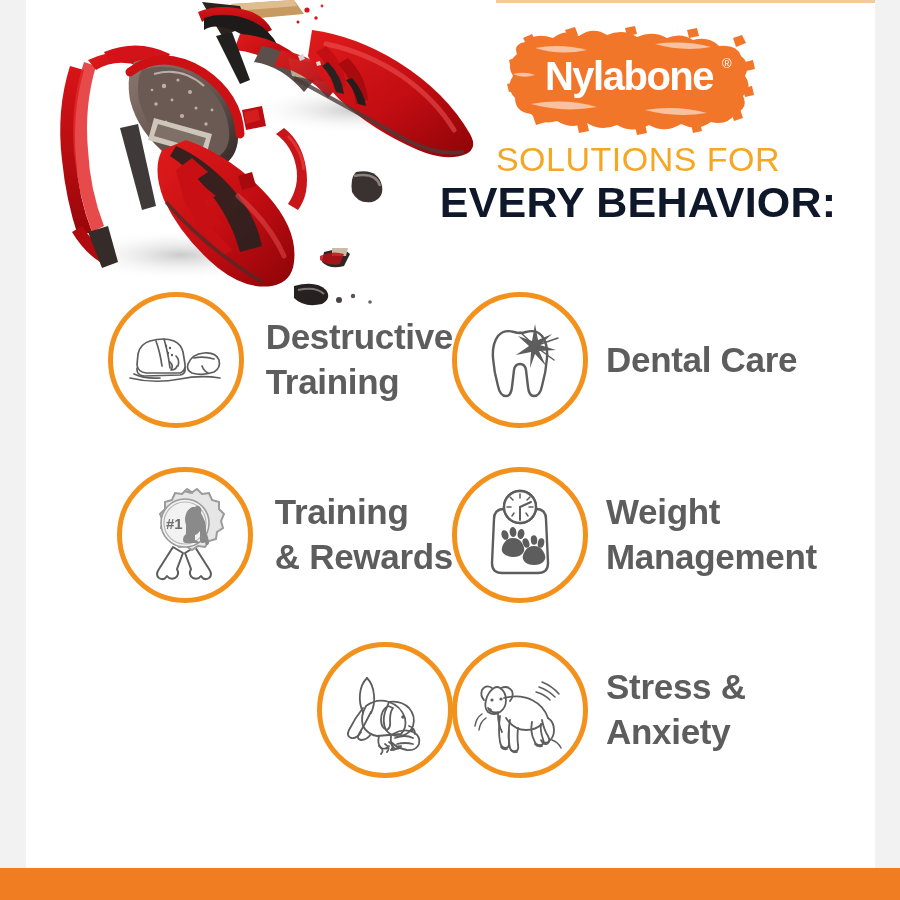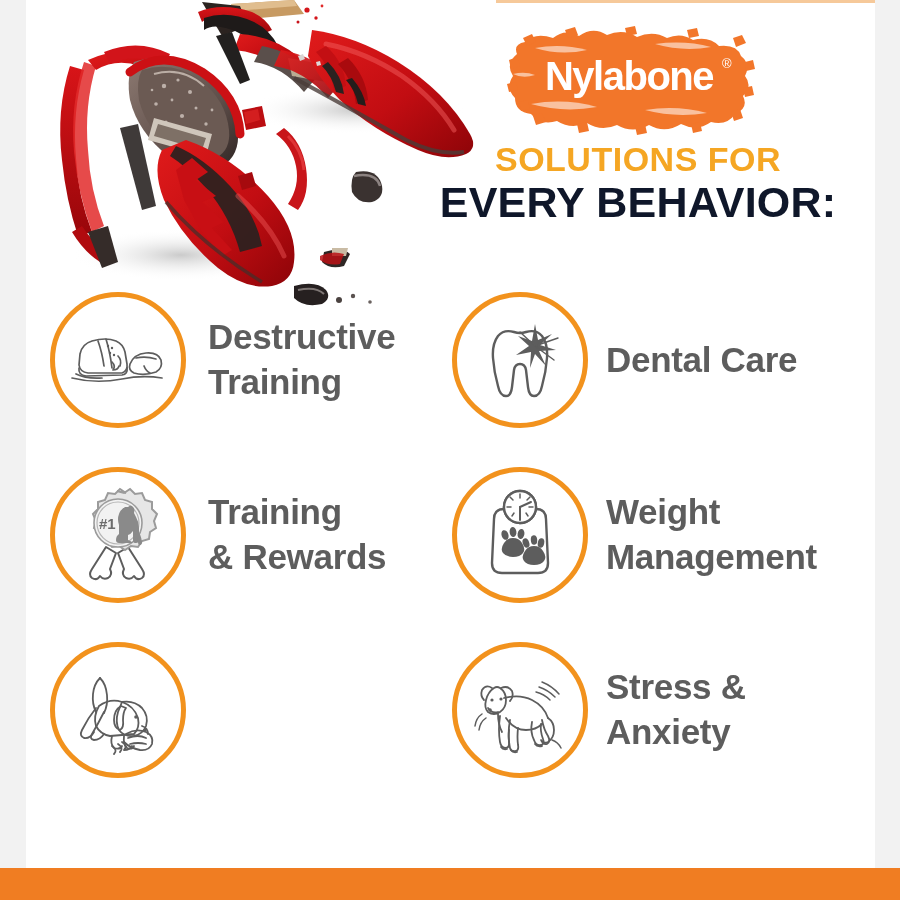--- a/index.html
+++ b/index.html
@@ -73,21 +73,21 @@
   
   .headline {
     position: absolute;
     left: 400px;
     top: 142px;
     width: 476px;
     text-align: center;
   }
   .headline-line1 {
     font-size: 34px;
-    font-weight: bold;
+    font-weight: normal;
     color: #f5a623;
     letter-spacing: 0.5px;
     line-height: 1.0;
     margin: 0 0 5px 0;
   }
   .headline-line2 {
     font-size: 43px;
     font-weight: bold;
     color: #0f172a;
     letter-spacing: 0.2px;
@@ -104,21 +104,21 @@
     height: 520px;
   }
 
   .behavior-item {
     position: absolute;
     display: flex;
     align-items: center;
     width: 420px;
   }
 
-  .behavior-col1 { left: 24px; }
+  .behavior-col1 { left: 7px; justify-content: flex-end; }
   .behavior-col2 { left: 426px; }
 
   .behavior-row1 { top: 0px; }
   .behavior-row2 { top: 175px; }
   .behavior-row3 { top: 350px; }
 
   .icon-circle {
     flex: 0 0 auto;
     width: 136px;
     height: 136px;

